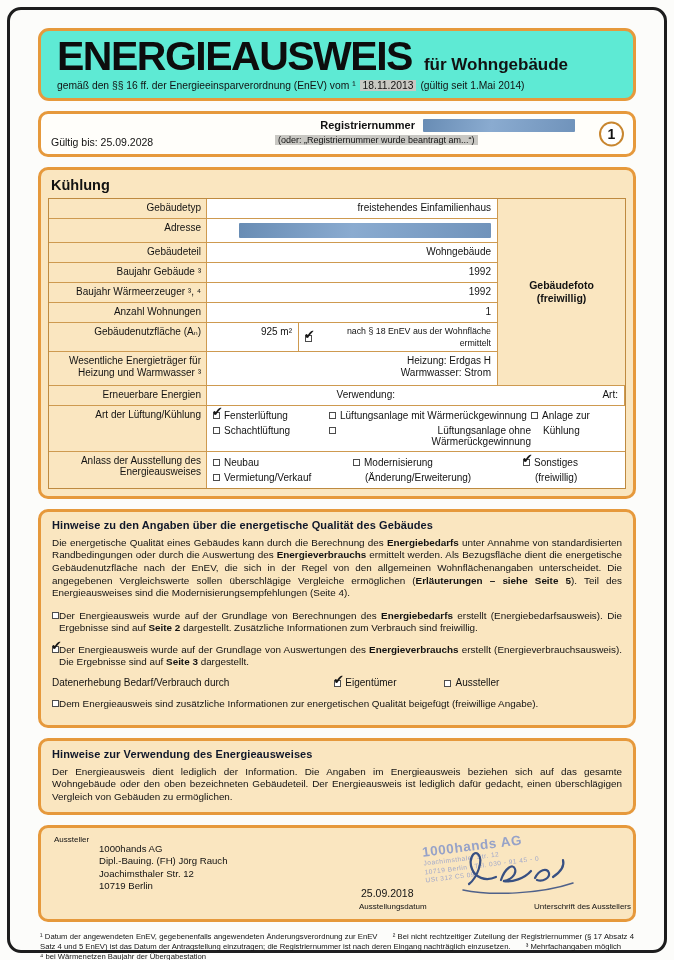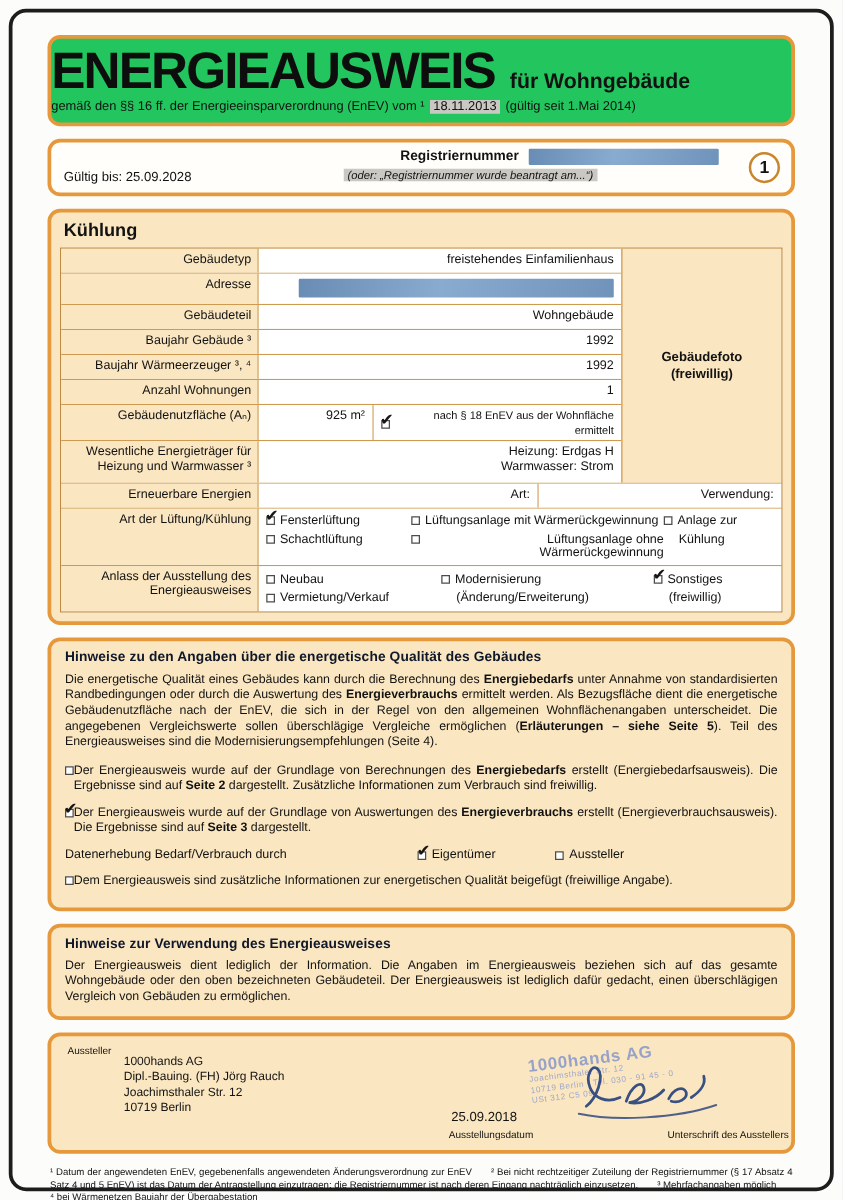--- a/index.html
+++ b/index.html
@@ -5,36 +5,36 @@
   * { margin:0; padding:0; box-sizing:border-box; }
   html,body { width:674px; height:960px; }
   body { font-family:"Liberation Sans","DejaVu Sans",sans-serif; background:#e9e9e7; color:#121212; }
   .sheet { position:relative; width:674px; height:960px; background:#fcfcfa; overflow:hidden; }
   .frame { position:absolute; inset:7px; border:3px solid #1d1d1d; border-radius:14px; pointer-events:none; }
   .content { position:absolute; left:38px; top:28px; width:598px; }
 
   .box { border:3px solid #E6993C; border-radius:10px; margin-bottom:10px; }
 
   
-  .header-box { background:#22c55e; padding:5px 0 7px; }
+  .header-box { background:#5eead4; padding:5px 16px 7px;border-radius:11px; }
   .title-row { display:flex; align-items:baseline; gap:12px; }
   .main-title { font-size:41px; font-weight:700; letter-spacing:-1.5px; line-height:1.02; color:#0d0d0d; }
   .subtitle { font-size:17px; font-weight:700; }
   .law-line { font-size:10.3px; margin-top:2px; }
   .hl { background:#c9c8c3; padding:0 3px; }
   .law-line .hl { margin:0 4px; }
 
   
   .registry-box { background:#fffefa; position:relative; height:46px; padding:5px 44px 6px 10px; display:flex; }
   .valid-until { align-self:flex-end; font-size:10.5px; white-space:nowrap; }
   .registry-right { margin-left:auto; margin-right:14px; min-width:300px; }
   .reg-line1 { display:flex; align-items:center; gap:8px; font-size:11px; font-weight:700;justify-content:flex-end; }
   .redact { background:linear-gradient(100deg,#688cb4,#8aabd0 45%,#7093bb); border-radius:1px; display:inline-block; }
   .redact-reg { width:152px; height:13px; }
-  .reg-line2 { font-size:9px; margin-top:3px; font-weight:400;font-style:italic; }
+  .reg-line2 { font-size:9px; margin-top:3px; font-weight:400; }
   .page-circle { position:absolute; right:9px; top:50%; transform:translateY(-50%); width:25px; height:25px;
     border:2.5px solid #c8862f; border-radius:50%; background:#fff; display:flex; align-items:center;
     justify-content:center; font-size:14px; font-weight:700; }
 
   
   .gebaeude-box { background:#FAE6C0; padding:4px 7px 7px; }
   .g-title { font-size:14.5px; font-weight:700; padding:3px 0 5px 3px; }
   .gtable { border:1px solid #BE8A40; background:#fff; font-size:10px; }
   .gmain { display:flex; border-bottom:1px solid #CE9A50; }
   .gleft { flex:1 1 auto; min-width:0; }
@@ -184,22 +184,22 @@
 
           </div>
           <div class="gphoto">
             <div>Gebäudefoto</div>
             <div>(freiwillig)</div>
           </div>
         </div>
 
         <div class="grow">
           <div class="glabel">Erneuerbare Energien</div>
+          <div class="gvalue">Verwendung:</div>
           <div class="gvalue gv-art">Art:</div>
-          <div class="gvalue">Verwendung:</div>
         </div>
 
         <div class="grow row-lueftung">
           <div class="glabel">Art der Lüftung/Kühlung</div>
           <div class="gvalue optgrid">
             <span class="opt">
               <span class="cb checked">
                   <i class="tick">✔</i>
                 </span>
               <span>Fensterlüftung</span>

